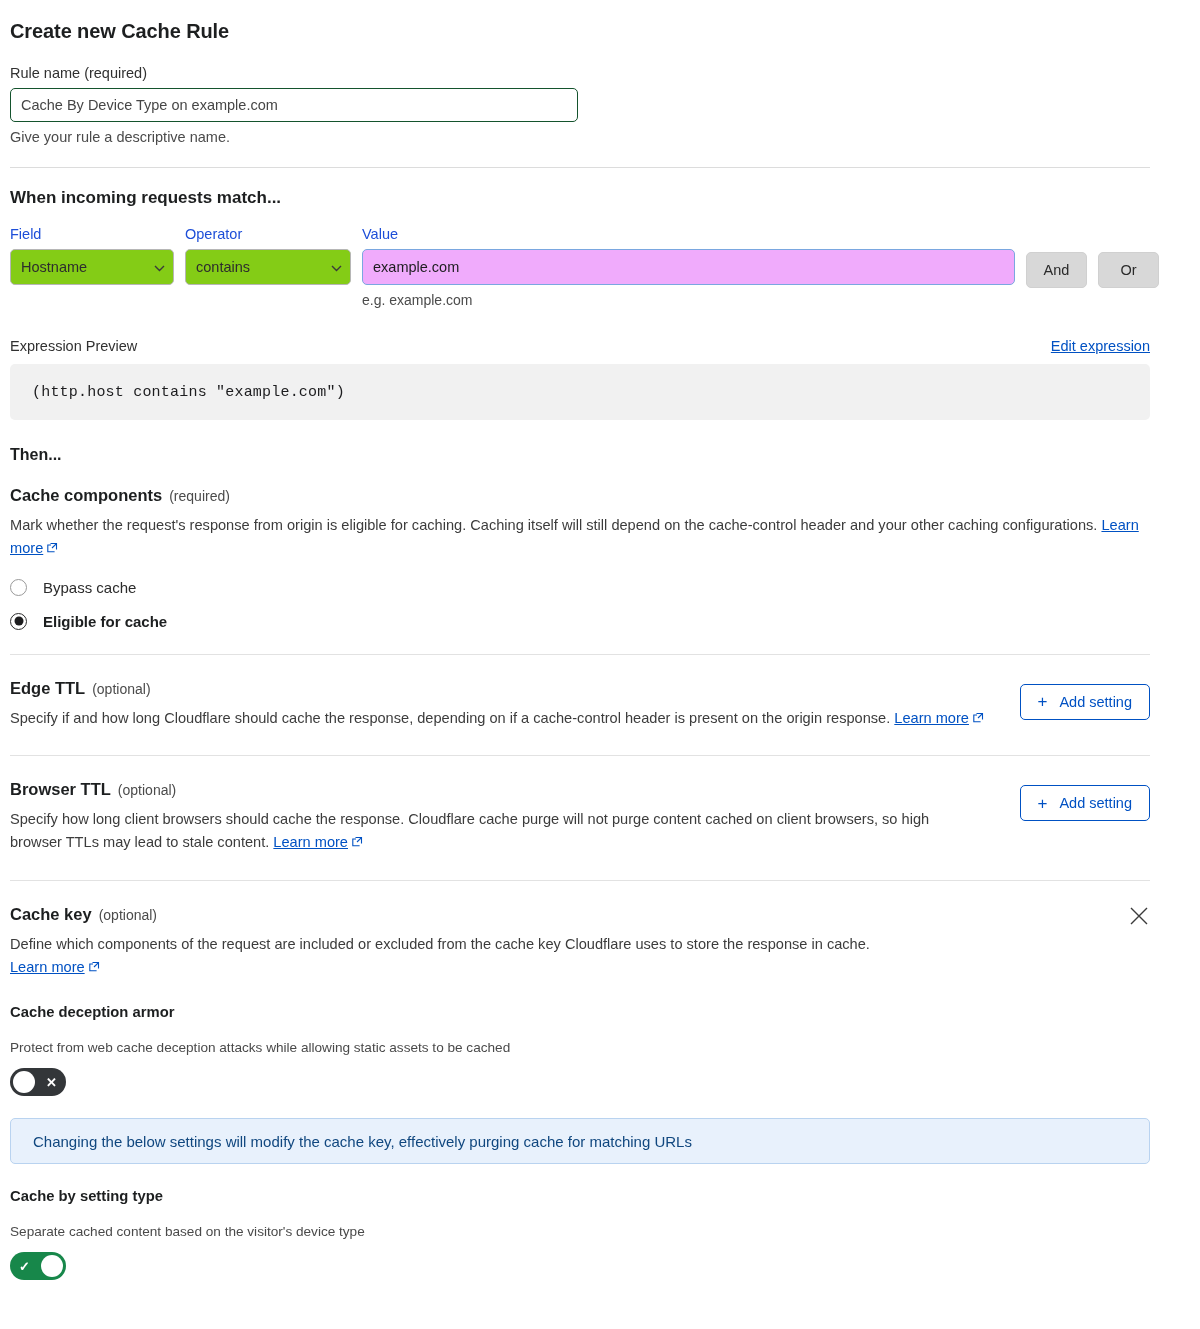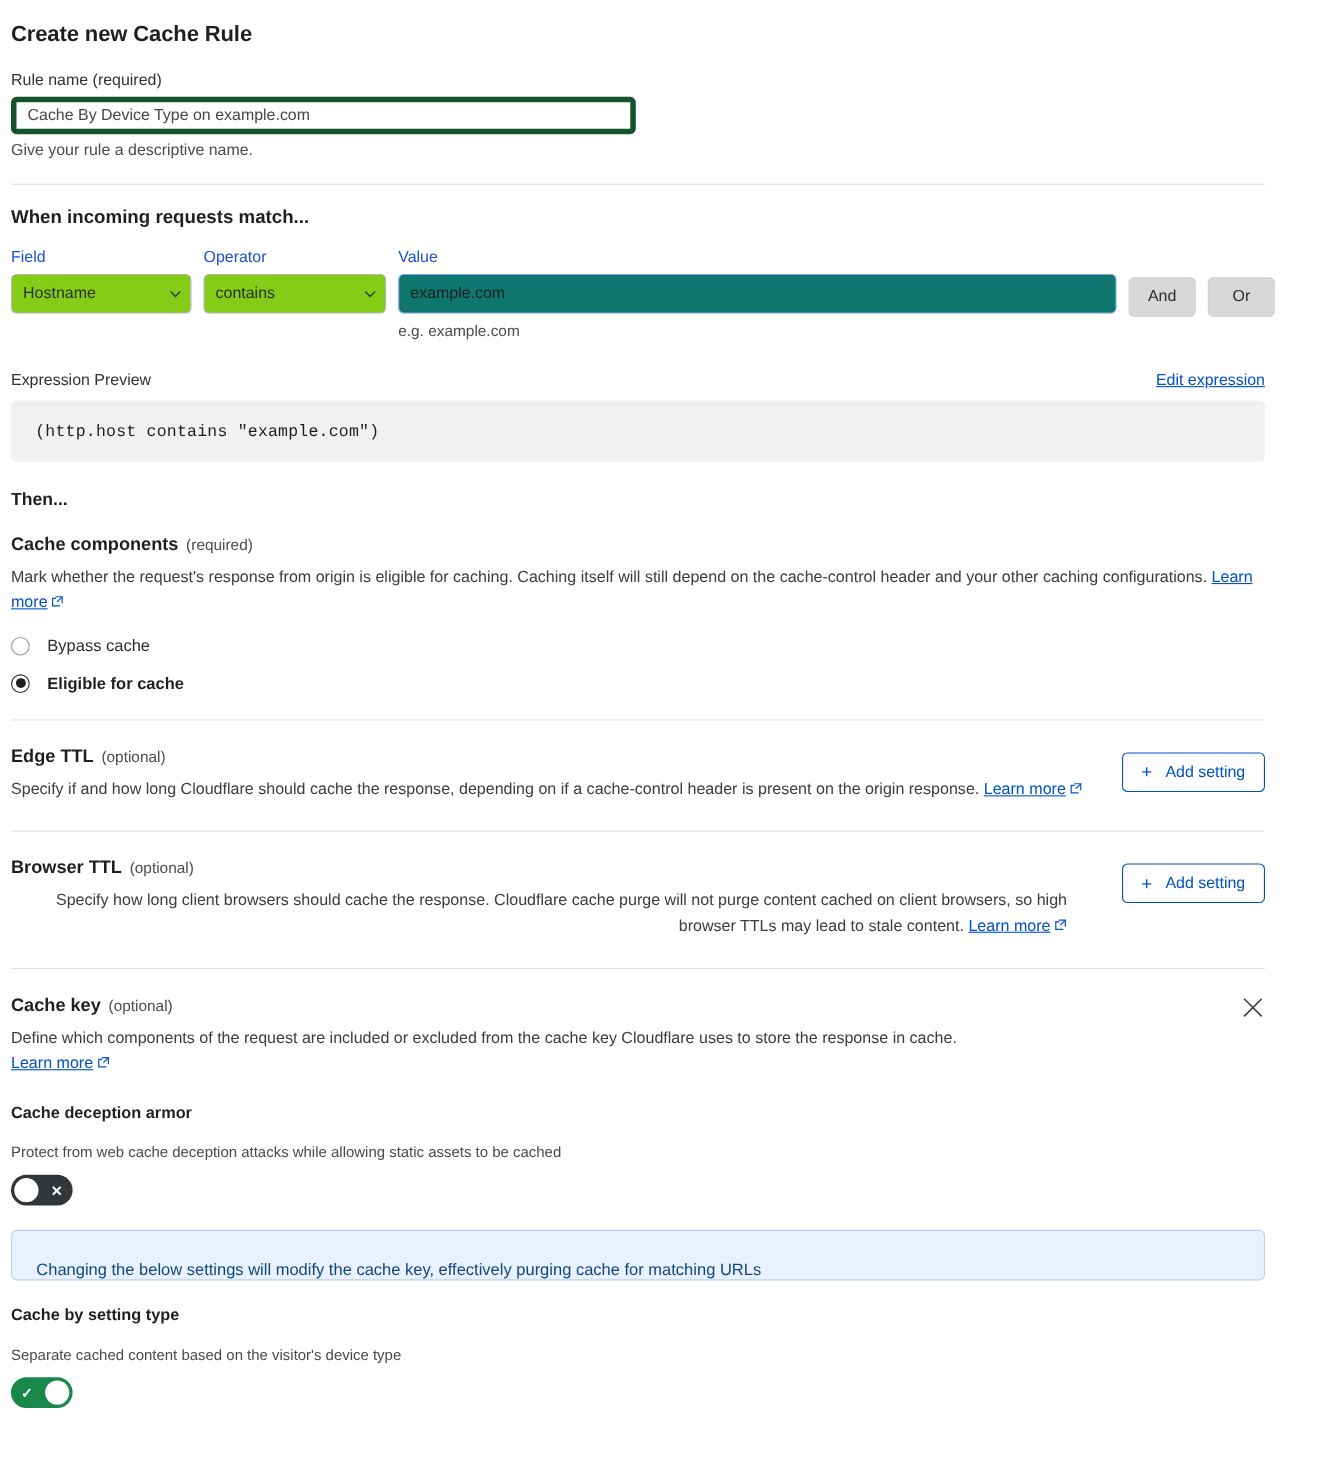--- a/index.html
+++ b/index.html
@@ -31,21 +31,21 @@
     margin-bottom: 7px;
   }
   .help {
     font-size: 14.5px;
     color: #4b4b4b;
     margin-top: 7px;
   }
   input.text-field {
     width: 568px;
     height: 34px;
-    border: 5px solid #14532d;
+    border: 1px solid #14532d;
     border-radius: 5px;
     padding: 0 10px;
     font-size: 14.5px;
     color: #464646;
     font-family: "Liberation Sans", sans-serif;
     background: #fff;
     outline: none;
   }
   hr.sep {
     border: none;
@@ -90,21 +90,21 @@
     right: 9px;
     top: 50%;
     transform: translateY(-50%);
     pointer-events: none;
   }
   .value-input {
     width: 653px;
     height: 36px;
     border: 1px solid #7aa7e0;
     border-radius: 5px;
-    background: #0f766e;
+    background: #f0abfc;
     font-size: 14.5px;
     color: #1d1d1f;
     padding: 0 10px;
     font-family: "Liberation Sans", sans-serif;
     outline: none;
   }
   .pill-btn {
     height: 36px;
     min-width: 61px;
     padding: 0 14px;
@@ -216,21 +216,20 @@
   }
   .radio-label {
     font-size: 15px;
     color: #2b2b2b;
   }
   .radio-label.bold { font-weight: bold; color: #1d1f20; }
   .ttl-block {
     display: flex;
     justify-content: space-between;
     align-items: flex-start;
-    text-align: right;
   }
   .add-setting {
     flex: none;
     height: 36px;
     border: 1px solid #0051c3;
     border-radius: 5px;
     background: #fff;
     color: #0051c3;
     font-size: 14.5px;
     display: flex;
@@ -292,21 +291,21 @@
     font-weight: bold;
     line-height: 1;
   }
   .notice {
     margin-top: 22px;
     background: #e8f1fc;
     border: 1px solid #b9d3f0;
     border-radius: 5px;
     height: 46px;
     display: flex;
-    align-items: flex-end;
+    align-items: center;
     padding: 0 22px;
     font-size: 15px;
     color: #10477f;
   }
   .hr-light {
     border: none;
     border-top: 1px solid #e2e2e2;
     margin: 24px 0;
   }
 </style>

